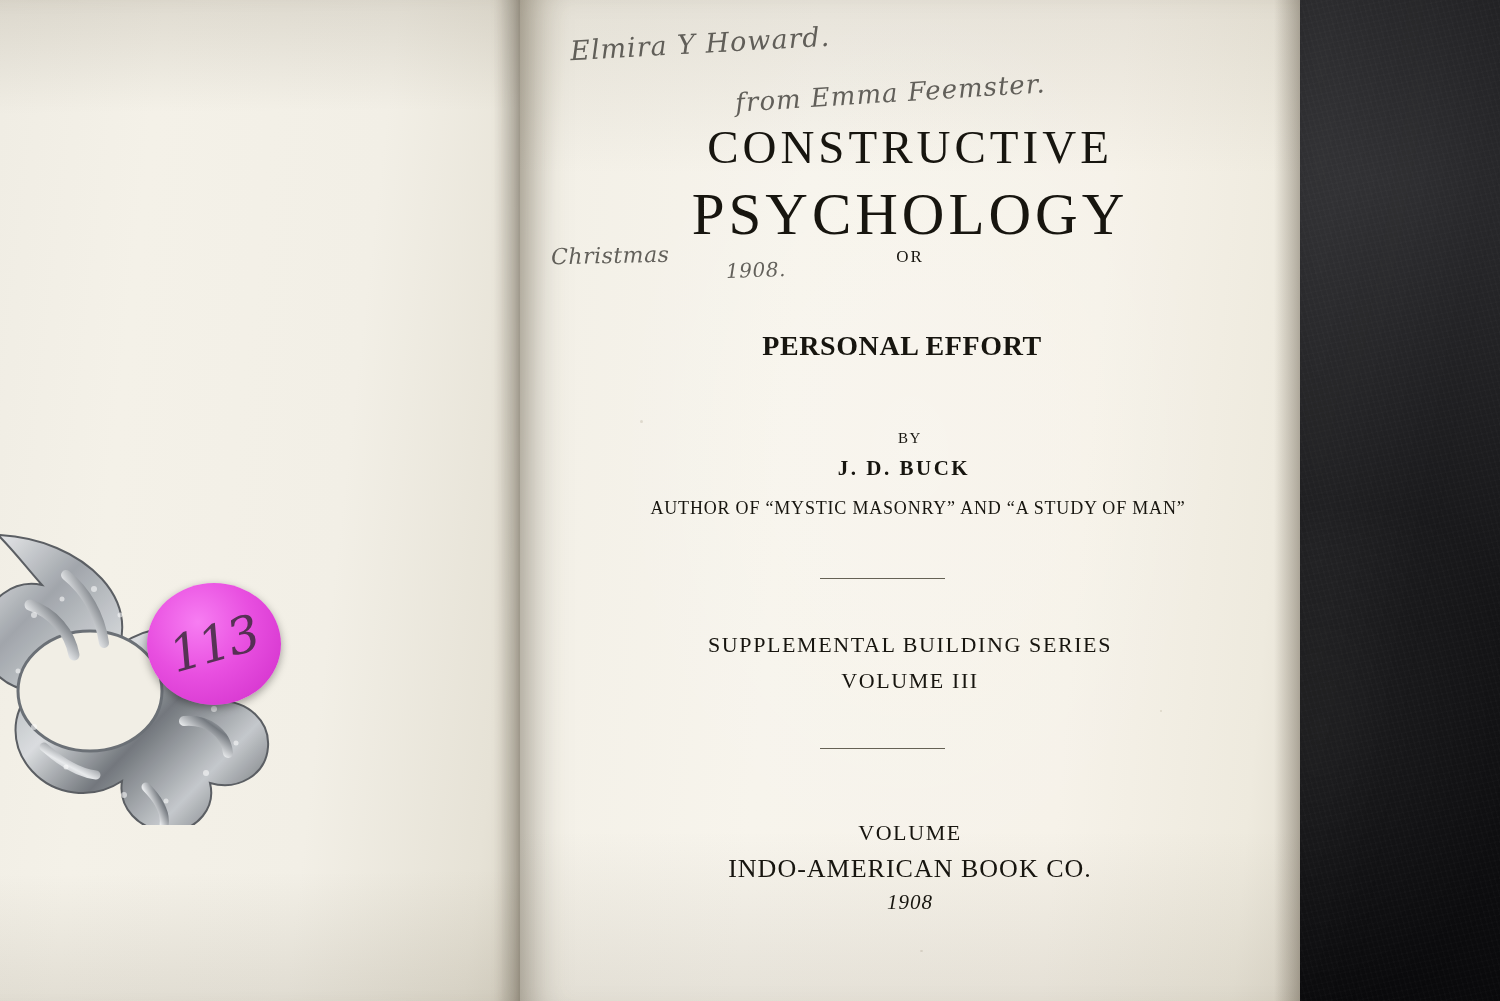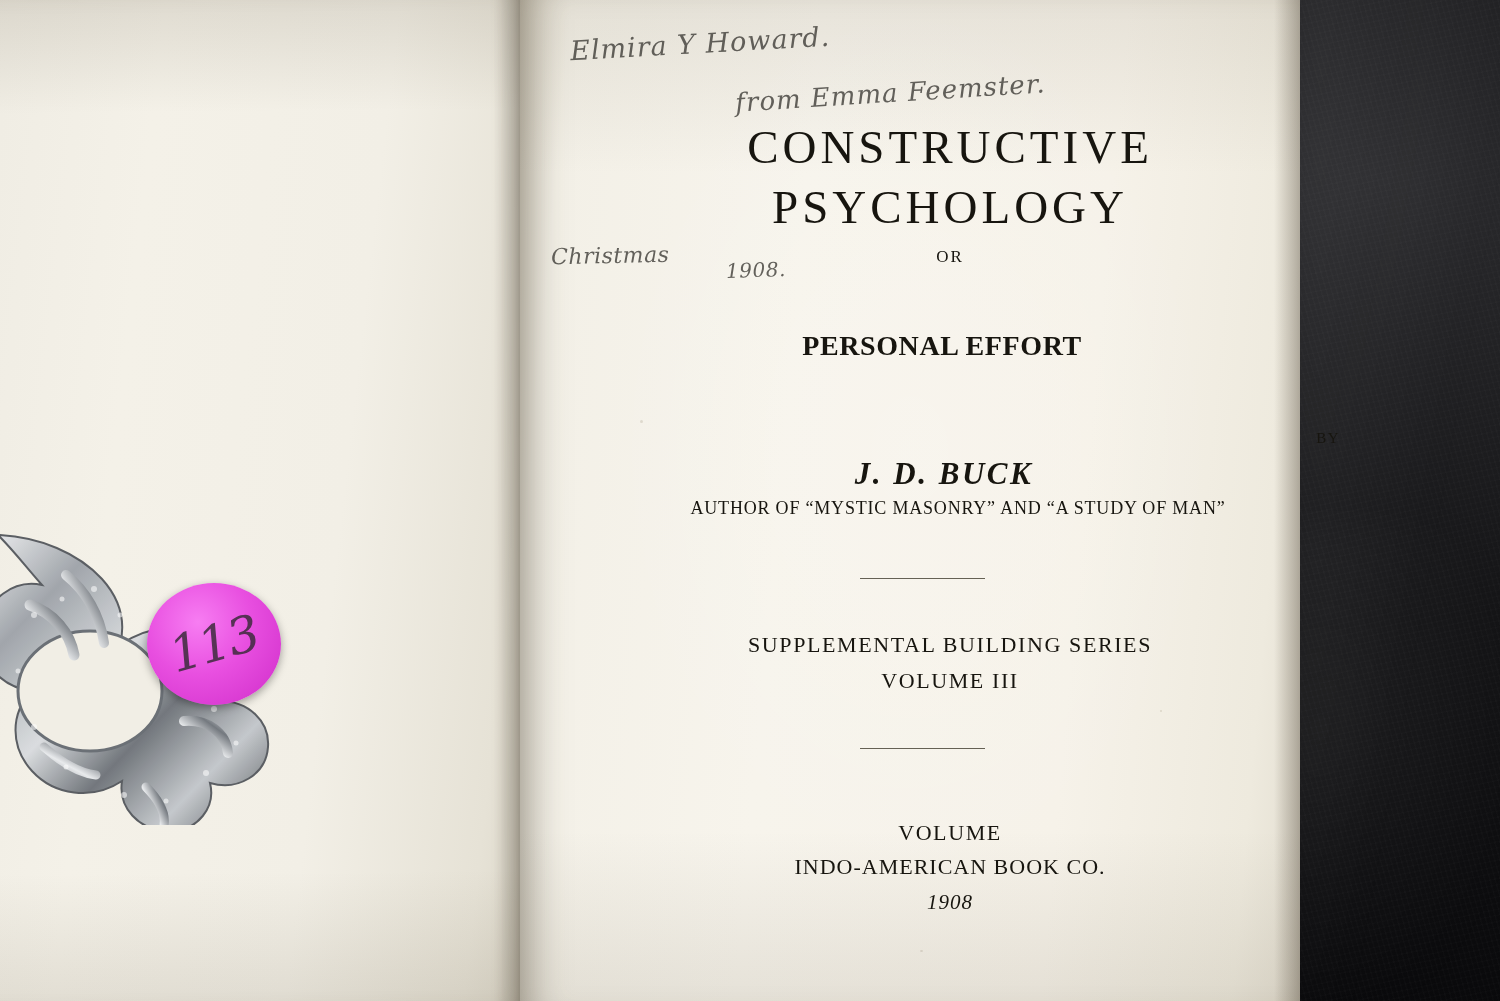--- a/index.html
+++ b/index.html
@@ -98,49 +98,48 @@
     background: linear-gradient(90deg, rgba(0,0,0,0), rgba(60,50,35,.35));
   }
 
   
   .title-block {
     position: absolute;
     left: 520px; top: 0;
     width: 780px; height: 1001px;
     text-align: center;
     color: #17150f;
-    margin-left: 40px;
   }
   .t-main1 {
     position: absolute; left: 0; right: 0; top: 120px;
     font-size: 47px; letter-spacing: 4px; font-weight: 400;
   }
   .t-main2 {
     position: absolute; left: 0; right: 0; top: 180px;
-    font-size: 47px; letter-spacing: 4px; font-weight: 400;
+    font-size: 59px; letter-spacing: 4px; font-weight: 400;
   }
   .t-or {
     position: absolute; left: 0; right: 0; top: 247px;
     font-size: 17px; letter-spacing: 2px; text-align: center;
   }
   .t-sub1 {
     position: absolute; left: 0; right: 0; top: 290px;
     font-size: 28px; font-weight: 700; letter-spacing: .6px;
   }
   .t-sub2 {
     position: absolute; left: 0; right: 16px; top: 330px;
     font-size: 28px; font-weight: 700; letter-spacing: .6px;
   }
   .t-by {
     position: absolute; left: 0; right: 0; top: 430px;
-    font-size: 15px; letter-spacing: 1.5px; text-align: right;
+    font-size: 15px; letter-spacing: 1.5px;
   }
   .t-author {
     position: absolute; left: 0; right: 12px; top: 456px;
-    font-size: 31px; font-weight: 700; letter-spacing: 2.5px; font-style: italic;
+    font-size: 21px; font-weight: 700; letter-spacing: 2.5px;
   }
   .t-authorof {
     position: absolute; left: 16px; right: 0; top: 498px;
     font-size: 18px; letter-spacing: .8px;
   }
   .rule {
     position: absolute;
     height: 1px;
     background: #4b463a;
     opacity: .85;
@@ -154,21 +153,21 @@
   .t-volume {
     position: absolute; left: 0; right: 0; top: 668px;
     font-size: 22px; letter-spacing: 1.6px;
   }
   .t-city {
     position: absolute; left: 0; right: 0; top: 820px;
     font-size: 22px; letter-spacing: 1.6px;
   }
   .t-pub {
     position: absolute; left: 0; right: 0; top: 854px;
-    font-size: 22px; letter-spacing: 1px;
+    font-size: 26px; letter-spacing: 1px;
   }
   .t-year {
     position: absolute; left: 0; right: 0; top: 890px;
     font-size: 21px; letter-spacing: 1px; font-style: italic;
   }
 
   
   .hand {
     position: absolute;
     font-family: "DejaVu Serif", serif;

